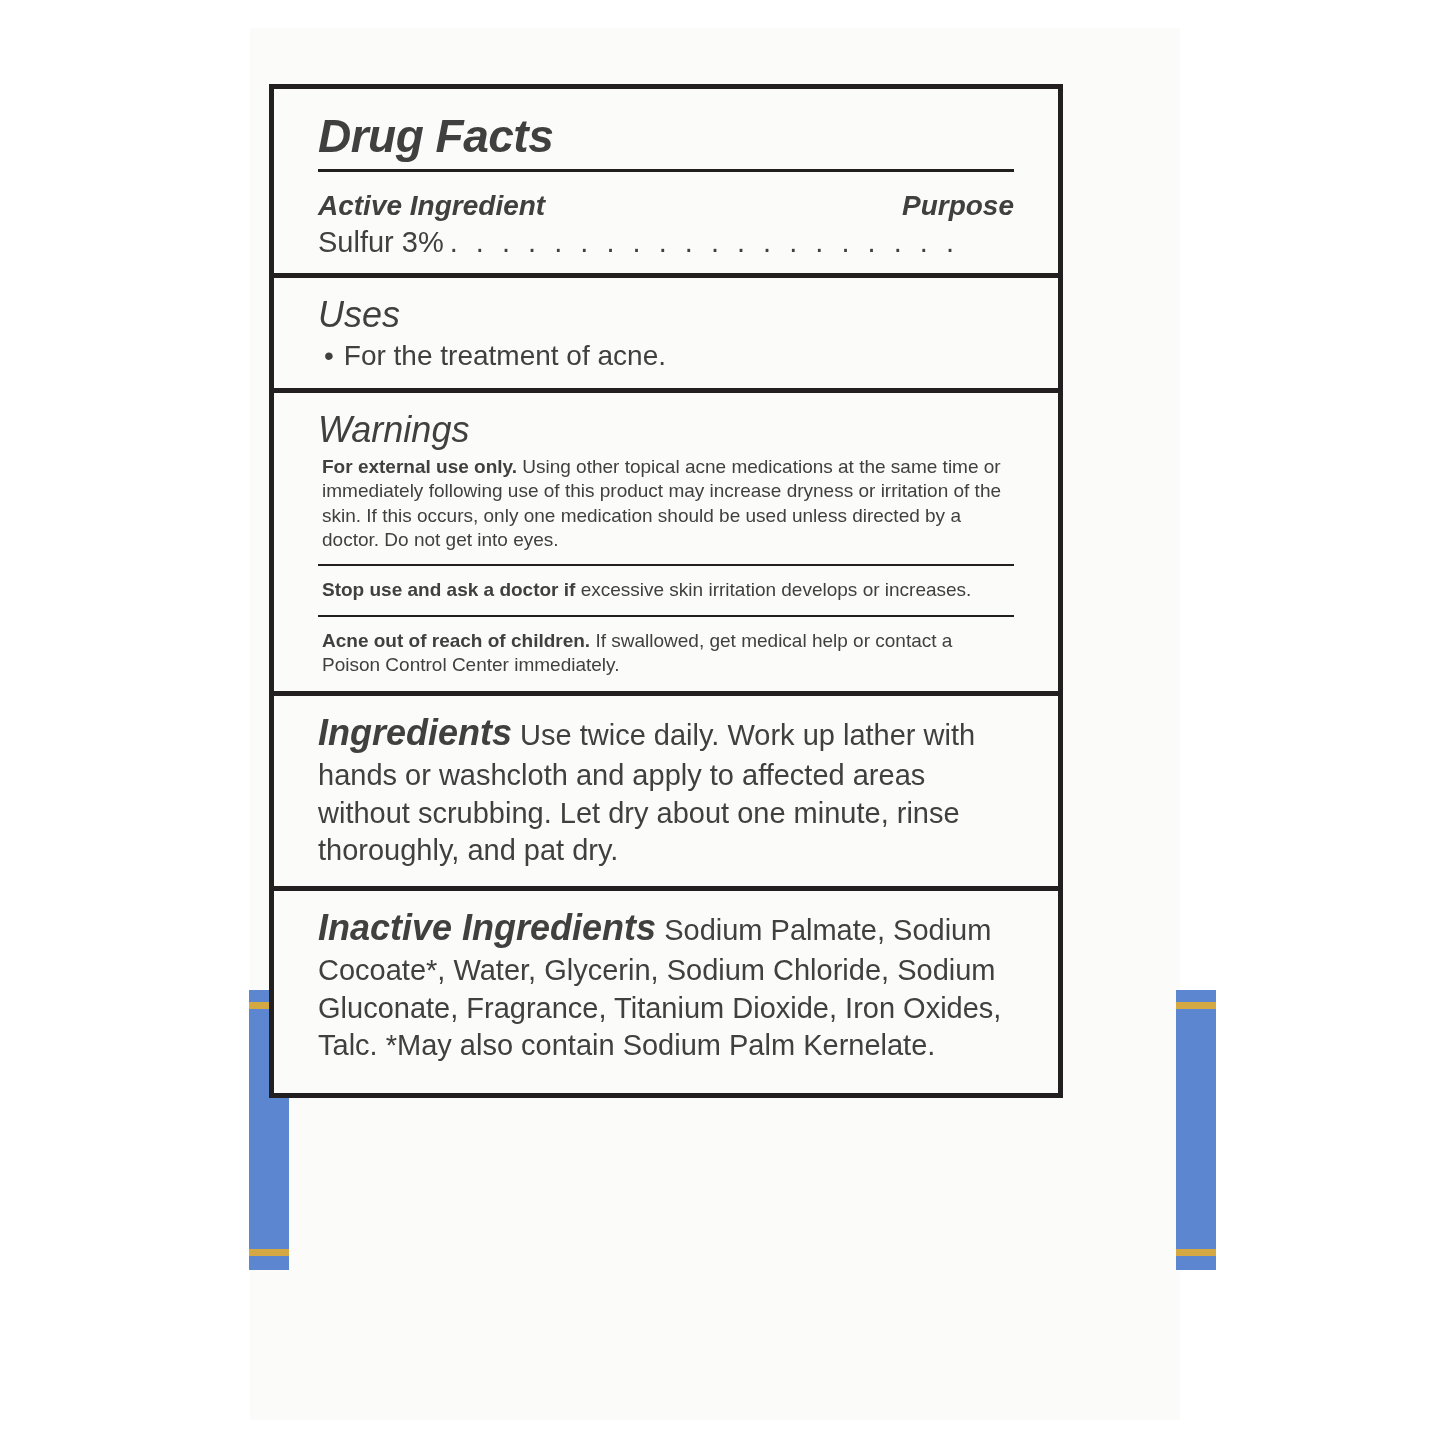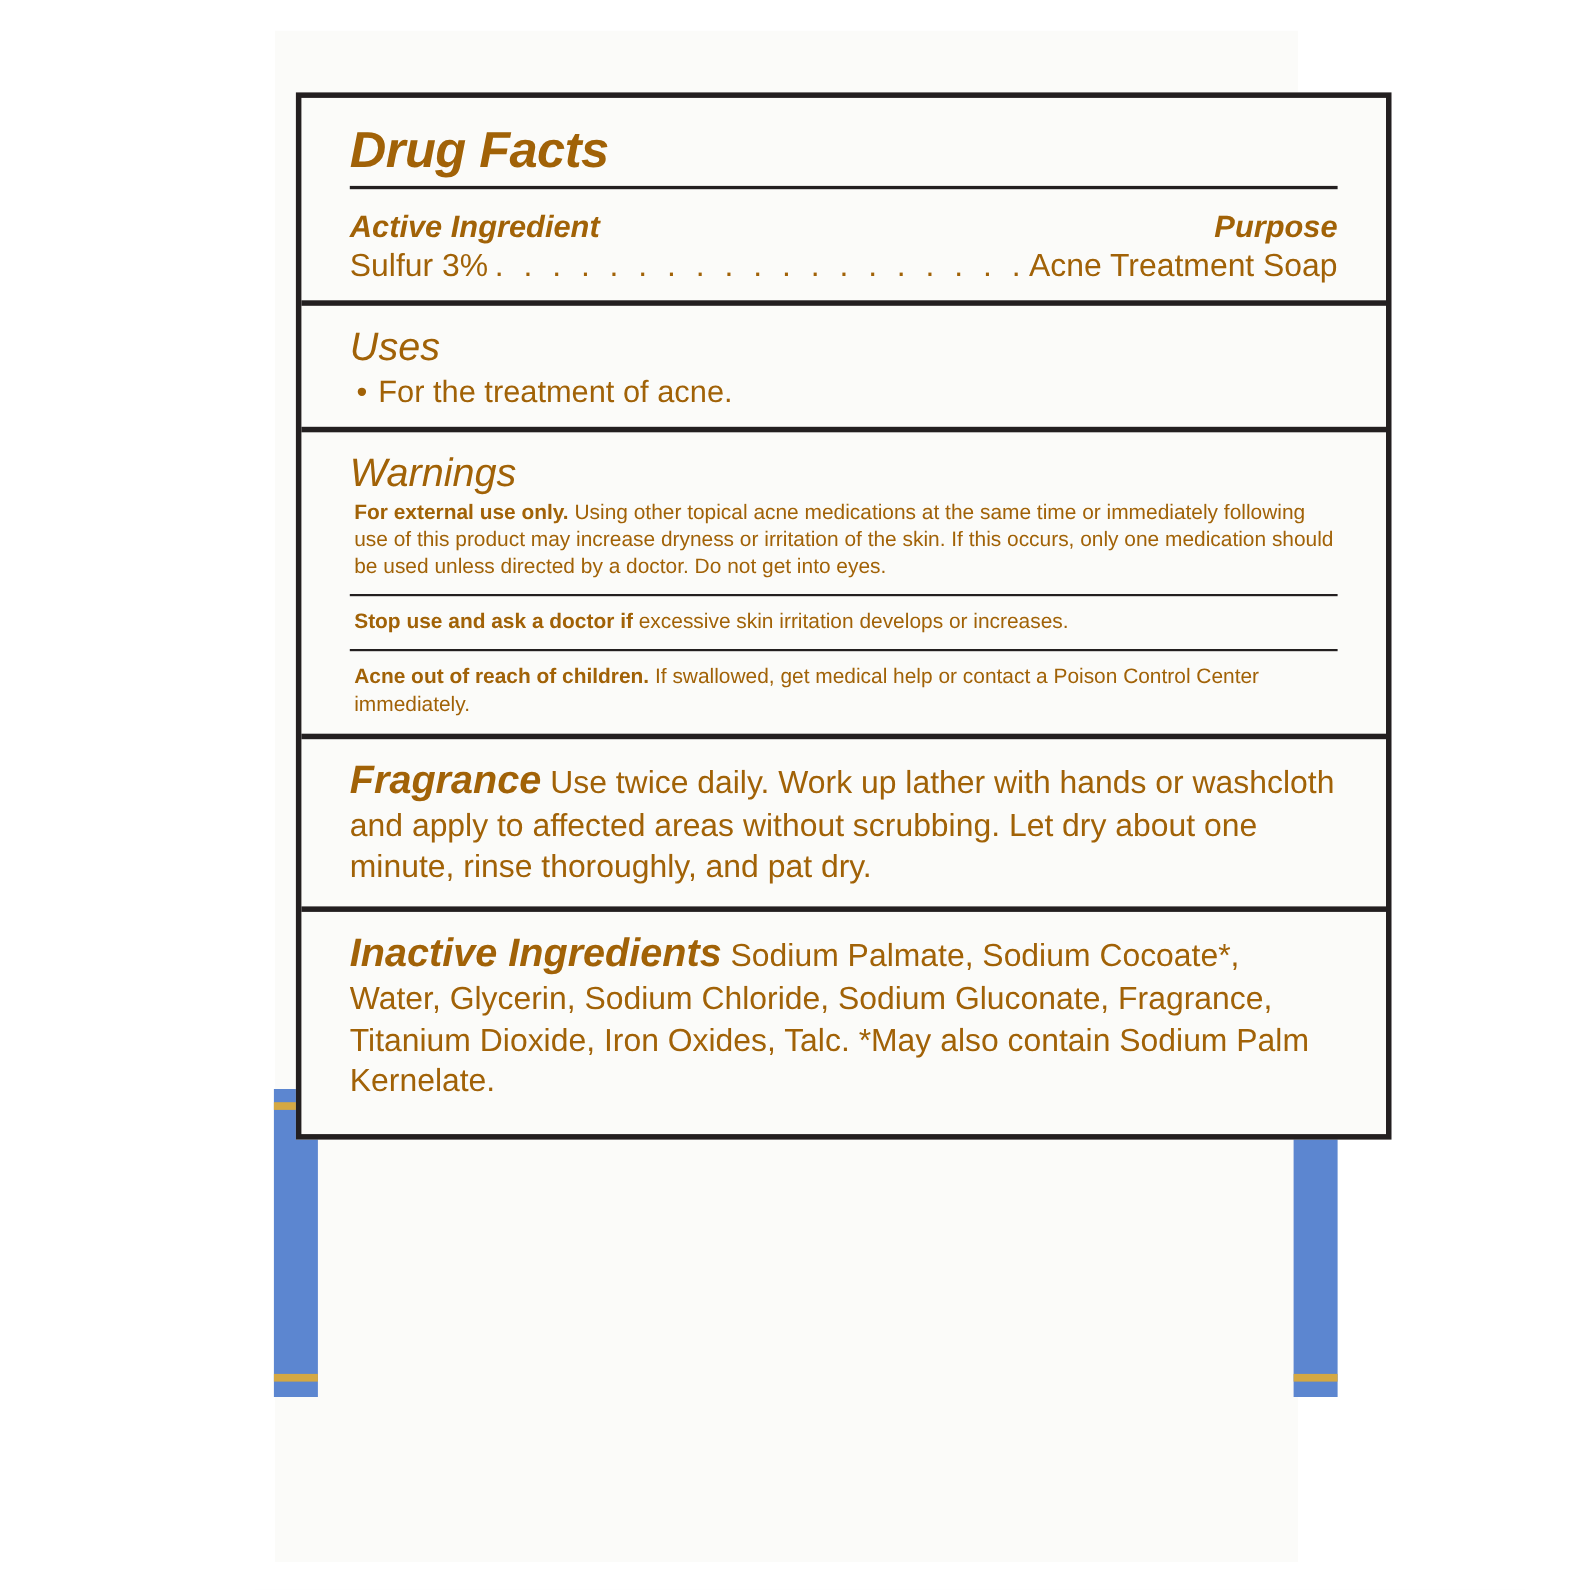--- a/index.html
+++ b/index.html
@@ -51,25 +51,25 @@
     width: 930px;
     height: 1392px;
     background: #fbfbf9;
   }
 
   
   .drugfacts {
     position: absolute;
     left: 269px;
     top: 84px;
-    width: 996px;
+    width: 794px;
     box-sizing: border-box;
     border: 5px solid #231f20;
     background: #fbfbf9;
-    color: #a16207;
+    color: #404040;
   }
 
   .section {
     padding: 10px 44px 14px 44px;
     box-sizing: border-box;
   }
 
   .rule-thick {
     height: 5px;
     background: #231f20;
@@ -181,21 +181,20 @@
     </div>
 
     <div class="section">
       <div class="head-row">
         <div class="head-left">Active Ingredient</div>
         <div class="head-right">Purpose</div>
       </div>
       <div class="body-row">
         <span>Sulfur 3%</span>
         <span class="dots">. . . . . . . . . . . . . . . . . . . .</span>
-        <span>Acne Treatment Soap</span>
       </div>
     </div>
 
     <div class="rule-thick"></div>
 
     <div class="section">
       <div class="sec-head">Uses</div>
       <div class="bullet-line">
         <span class="dot">•</span><span>For the treatment of acne.</span>
       </div>
@@ -220,21 +219,21 @@
 
       <p class="para">
         <b>Acne out of reach of children.</b><span> If swallowed, get medical help or contact a Poison Control Center immediately.</span>
       </p>
     </div>
 
     <div class="rule-thick"></div>
 
     <div class="section">
       <p class="para-inline">
-        <span class="inline-head">Fragrance</span><span> Use twice daily. Work up lather with hands or washcloth and apply to affected areas without scrubbing. Let dry about one minute, rinse thoroughly, and pat dry.</span>
+        <span class="inline-head">Ingredients</span><span> Use twice daily. Work up lather with hands or washcloth and apply to affected areas without scrubbing. Let dry about one minute, rinse thoroughly, and pat dry.</span>
       </p>
     </div>
 
     <div class="rule-thick"></div>
 
     <div class="section" style="padding-bottom:26px;">
       <p class="para-inline">
         <span class="inline-head">Inactive Ingredients</span><span> Sodium Palmate, Sodium Cocoate*, Water, Glycerin, Sodium Chloride, Sodium Gluconate, Fragrance, Titanium Dioxide, Iron Oxides, Talc. *May also contain Sodium Palm Kernelate.</span>
       </p>
     </div>

